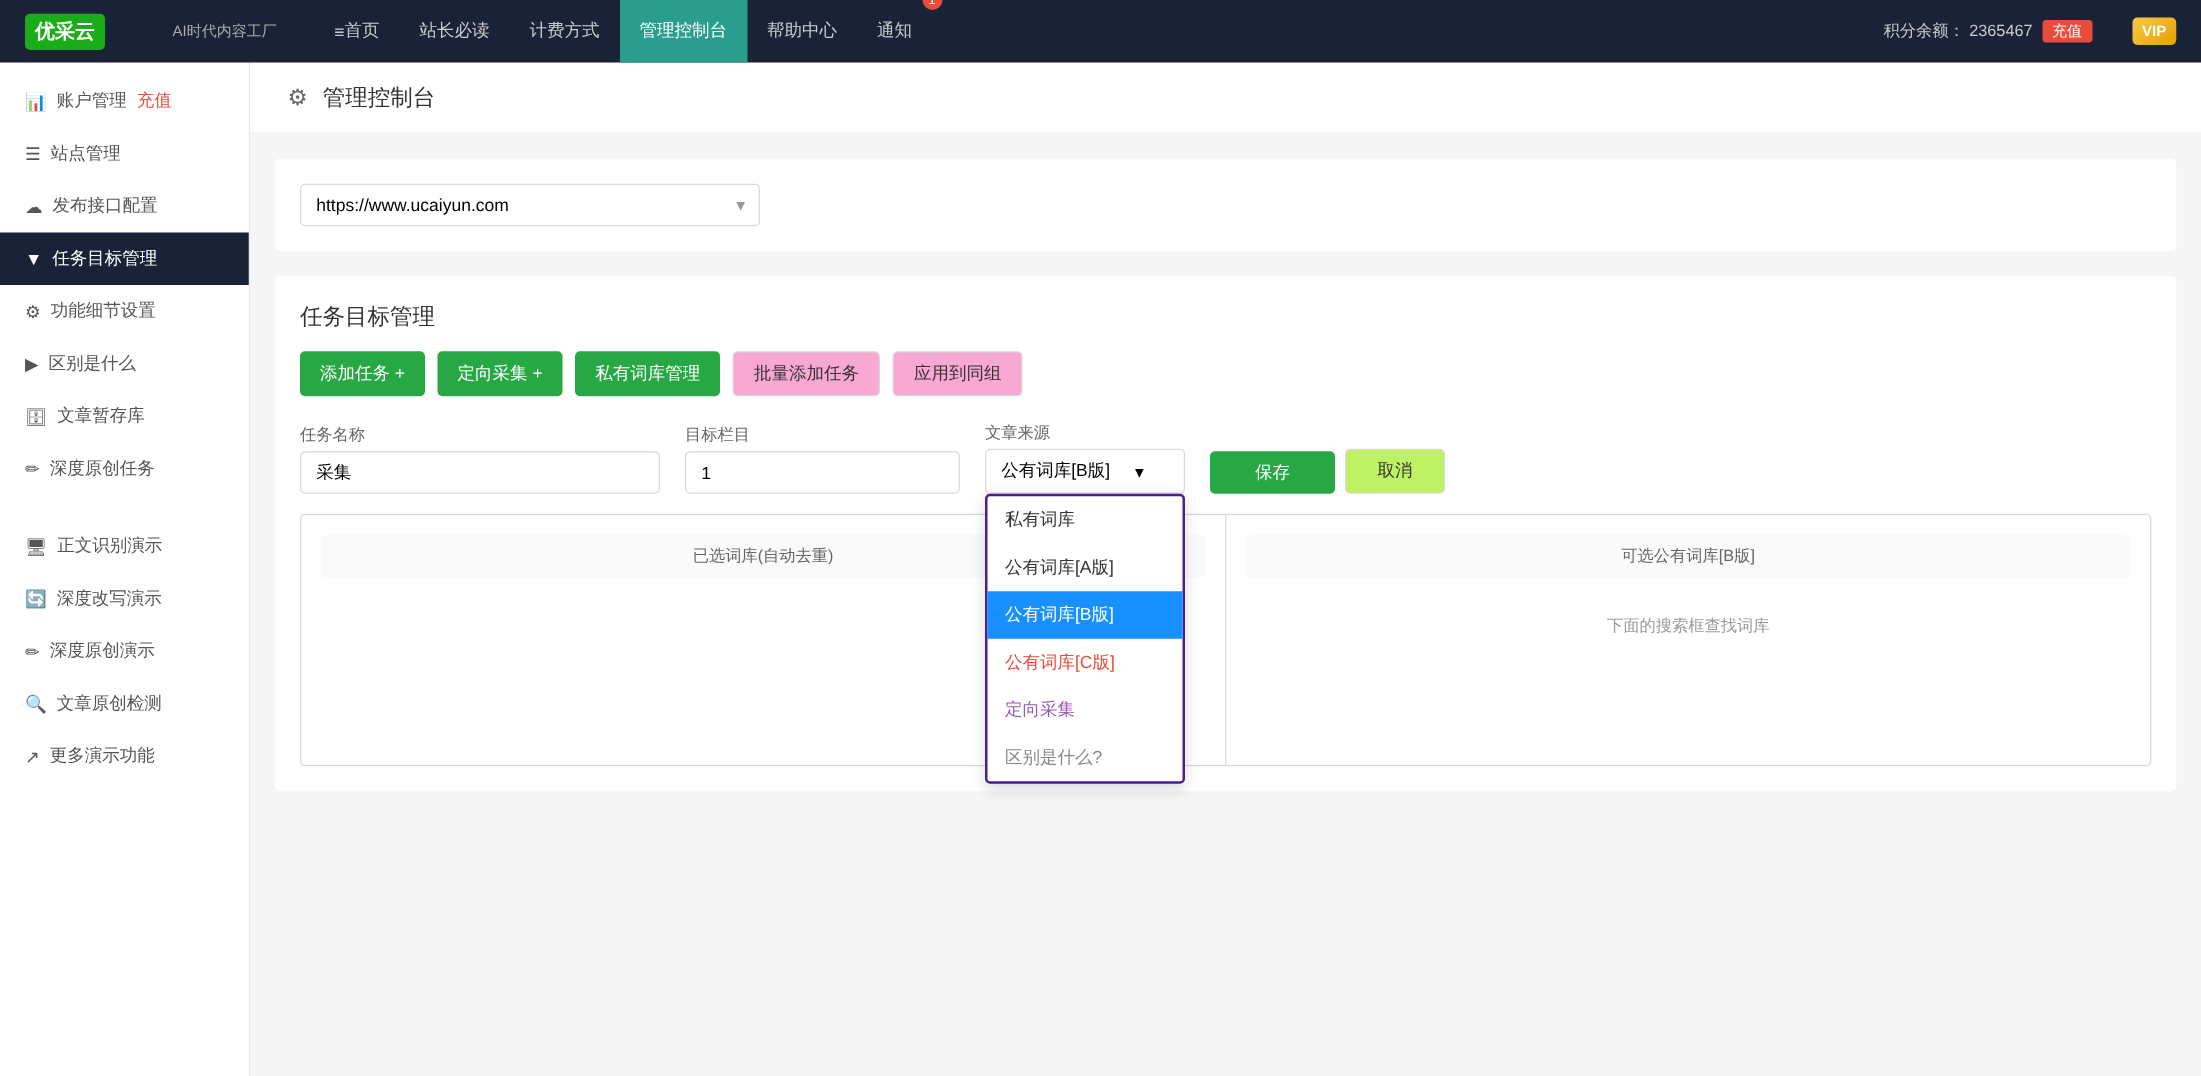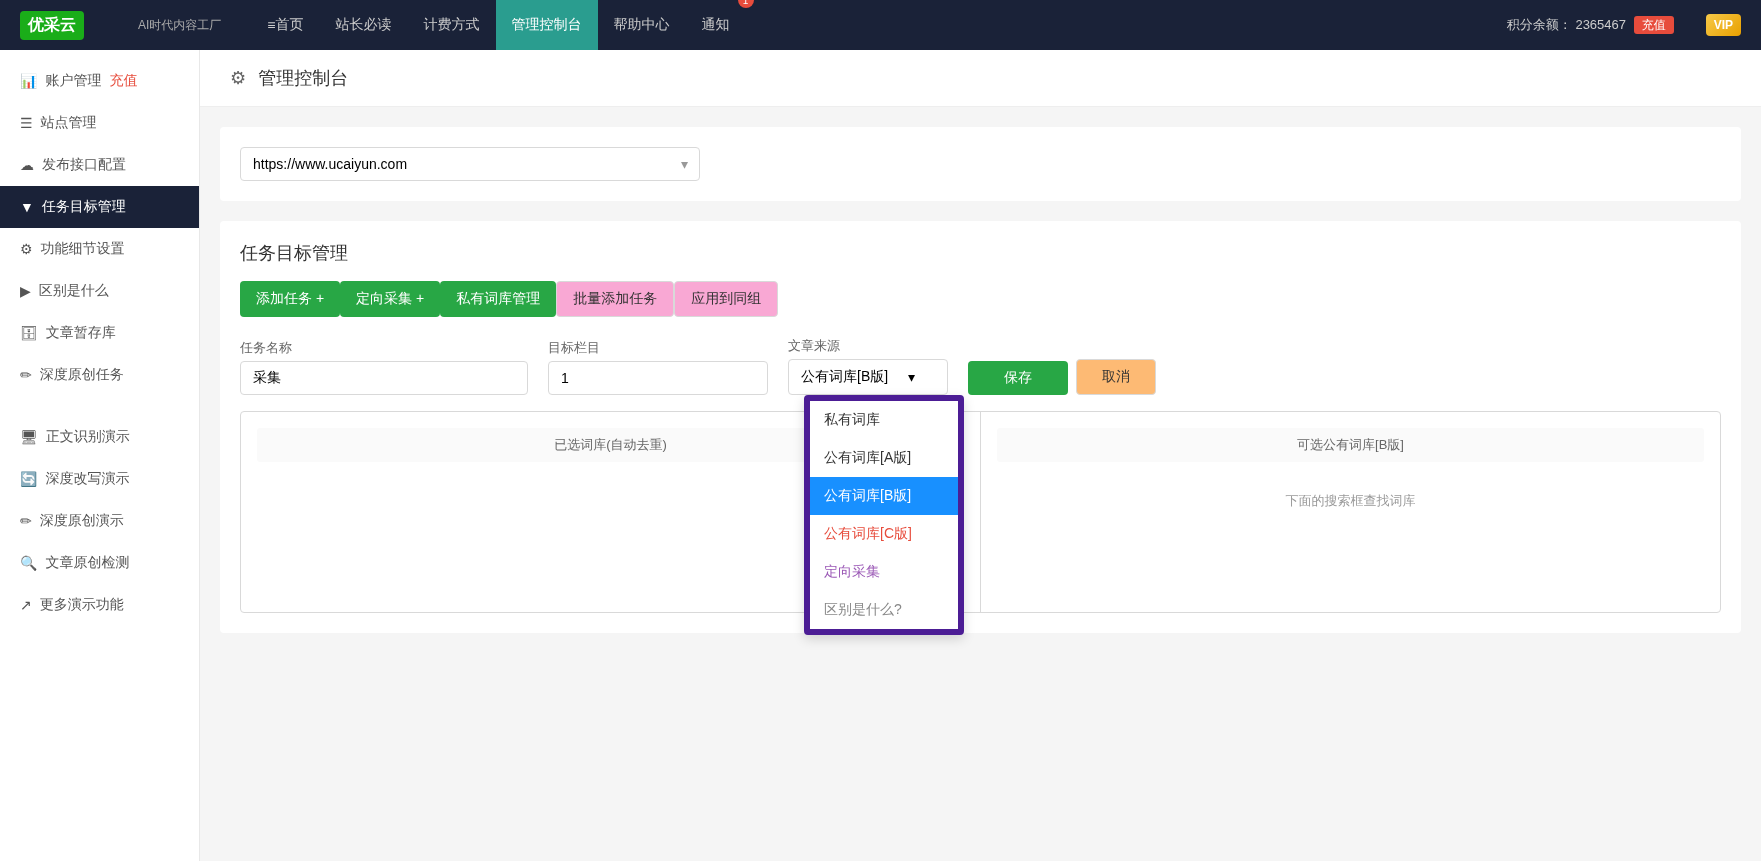--- a/index.html
+++ b/index.html
@@ -152,21 +152,21 @@
       border-radius: 4px;
     }
 
     
     .url-selector-wrap {
       margin-bottom: 20px;
     }
     .url-selector-container {
       position: relative;
       display: inline-block;
-      width: 460px;
+      width: 368px;
     }
     .url-selector-container select {
       width: 100%;
       padding: 8px 36px 8px 12px;
       border: 1px solid #d9d9d9;
       border-radius: 4px;
       font-size: 14px;
       appearance: none;
       background: #fff;
       cursor: pointer;
@@ -184,35 +184,36 @@
     .section-title {
       font-size: 18px;
       font-weight: 500;
       color: #333;
       margin-bottom: 16px;
     }
 
     
     .btn-group {
       display: flex;
+      gap: 10px;
       margin-bottom: 20px;
       flex-wrap: wrap;
     }
     .btn {
       padding: 8px 16px;
       border: none;
       border-radius: 4px;
       cursor: pointer;
       font-size: 14px;
       font-family: inherit;
     }
     .btn-green { background: #28a745; color: #fff; }
     .btn-outline { background: #f9a8d4; color: #333; border: 1px solid #d9d9d9; }
     .btn-save { background: #28a745; color: #fff; min-width: 100px; }
-    .btn-cancel { background: #fdba74; color: #333; border: 1px solid #d9d9d9; min-width: 80px; }
+    .btn-cancel { background: #bef264; color: #333; border: 1px solid #d9d9d9; min-width: 80px; }
 
     
     .form-row {
       display: flex;
       gap: 20px;
       margin-bottom: 16px;
       align-items: flex-end;
       flex-wrap: wrap;
     }
     .form-group {
@@ -254,25 +255,24 @@
       display: flex;
       align-items: center;
       justify-content: space-between;
     }
     .source-dropdown {
       position: absolute;
       top: 100%;
       left: 0;
       z-index: 100;
       background: #fff;
-      border: 6px solid #4c1d95;
+      border: 2px solid #4c1d95;
       border-radius: 4px;
       min-width: 160px;
       box-shadow: 0 4px 12px rgba(0,0,0,0.15);
-      margin-left: 16px;
     }
     .source-dropdown-item {
       padding: 10px 14px;
       cursor: pointer;
       font-size: 14px;
       white-space: nowrap;
       color: #333;
     }
     .source-dropdown-item.selected { background: #1890ff; color: #fff; }
     .source-dropdown-item.c-version { color: #e74c3c; }

